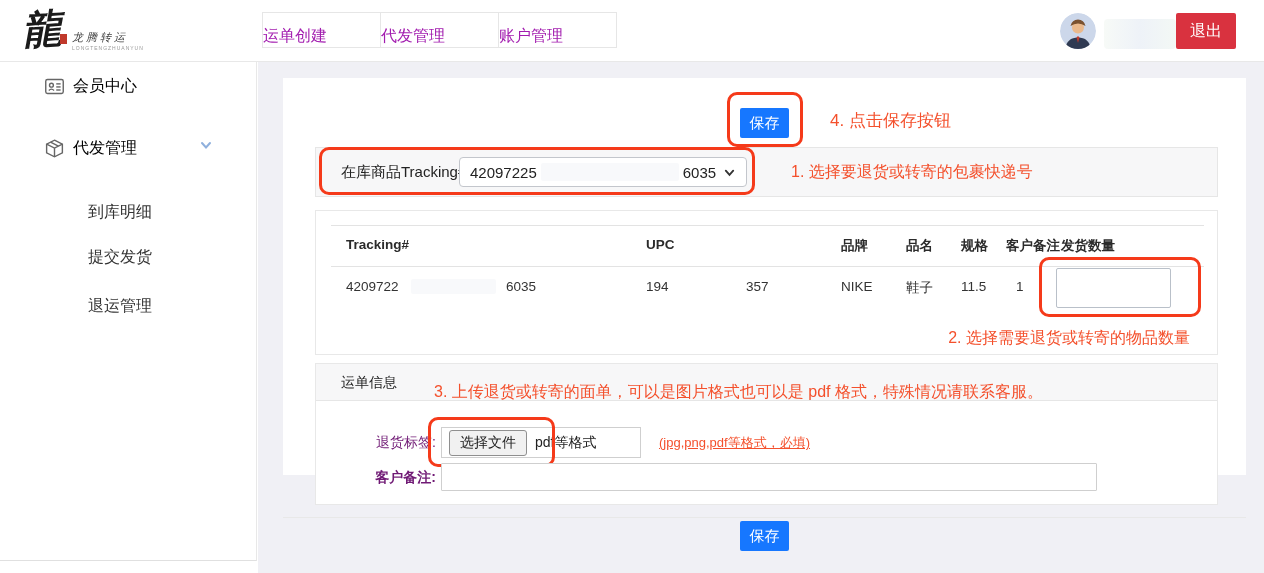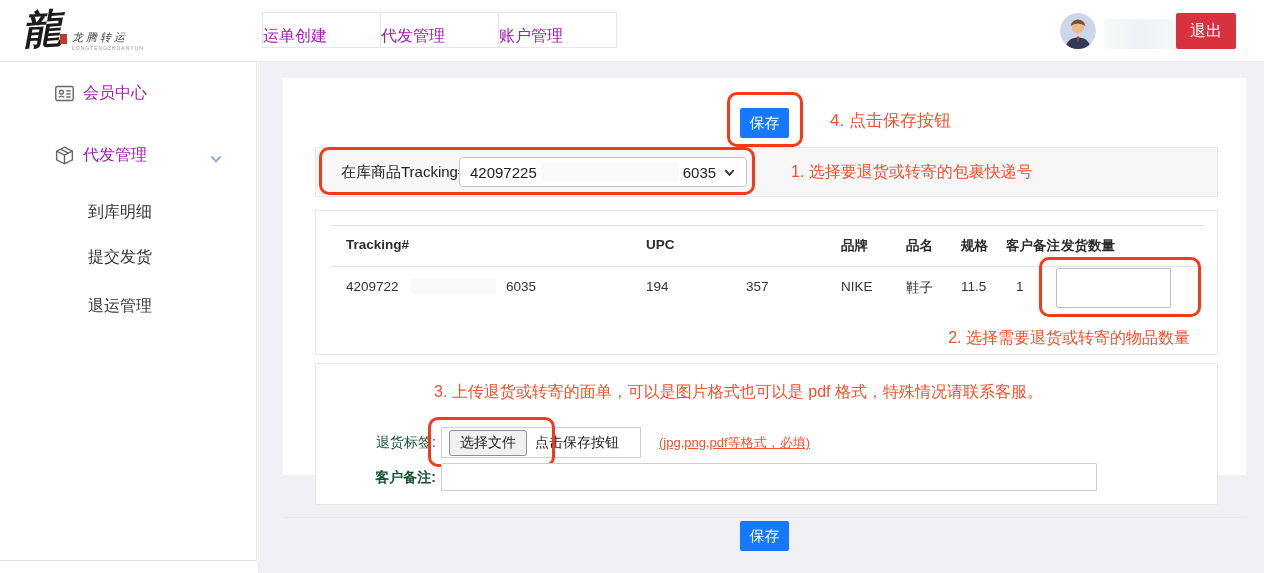--- a/index.html
+++ b/index.html
@@ -18,21 +18,21 @@
   .tab { width:119px; height:36px; line-height:46px; text-align:left; font-size:16px; color:#a21caf; background:#fff; border:1px solid #e6e6e6; margin-left:-1px; cursor:pointer; }
   .tab:first-child { margin-left:0; }
 
   .user-area { position:absolute; right:28px; top:13px; height:36px; display:flex; align-items:flex-end; }
   .avatar { width:36px; height:36px; border-radius:50%; overflow:hidden; }
   .redacted-name { width:72px; height:30px; margin-left:8px; border-radius:4px; background:linear-gradient(90deg,#f7faf7,#eef2f8,#f3f8f5); }
   .logout-btn { width:60px; height:36px; margin-left:0px; background:#d9323f; color:#fff; font-size:16px; border:none; border-radius:2px; cursor:pointer; }
 
   
   .sidebar { position:absolute; left:0; top:62px; width:257px; height:499px; background:#fff; border-right:1px solid #e8e8e8; border-bottom:1px solid #e0e0e0; }
-  .side-item { position:absolute; left:54px; height:28px; display:flex; align-items:flex-end; font-size:16px; color:#a21caf; cursor:pointer; }
+  .side-item { position:absolute; left:44px; height:28px; display:flex; align-items:flex-start; font-size:16px; color:#000000; cursor:pointer; }
   .side-item .icon { width:21px; height:21px; margin-right:8px; display:inline-flex; }
   .side-sub { position:absolute; left:88px; height:28px; line-height:28px; font-size:16px; color:#333; cursor:pointer; }
   .chev { margin-left:62px; display:inline-flex; }
 
   
   .main { position:absolute; left:258px; top:62px; width:1006px; height:511px; background:#f0f0f5; }
   .card { position:absolute; left:25px; top:16px; width:963px; height:397px; background:#fff; }
 
   .anno-box { position:absolute; border:3px solid #f53a1a; border-radius:10px; pointer-events:none; }
   .anno-text { position:absolute; color:#f4502c; font-size:16px; white-space:nowrap; }
@@ -49,21 +49,21 @@
   .table-sec { position:absolute; left:32px; top:132px; width:903px; height:145px; background:#fff; border:1px solid #e8e8e8; }
   .t-hairline { position:absolute; left:15px; width:873px; height:1px; background:#e3e3e3; }
   .t-cell { position:absolute; font-size:13.5px; color:#333; white-space:nowrap; }
   .t-head { font-weight:bold; color:#2b2b2b; }
   .qty-input { position:absolute; left:740px; top:57px; width:115px; height:40px; border:1px solid #b9c0c9; border-radius:2px; background:#fff; font-size:14px; padding:0 6px; }
 
   
   .waybill-sec { position:absolute; left:32px; top:285px; width:903px; height:142px; background:#fff; border:1px solid #e8e8e8; }
   .wb-header { position:absolute; left:0; top:0; width:901px; height:37px; background:#f7f7f8; border-bottom:1px solid #e6e6e6; }
   .wb-title { position:absolute; left:25px; top:0; height:37px; line-height:37px; font-size:14px; color:#222; }
-  .wb-label { position:absolute; width:115px; text-align:right; font-size:14px; color:#14532d; }
+  .wb-label { position:absolute; width:115px; text-align:right; font-size:14px; color:#701a75; }
   .file-box { position:absolute; left:125px; top:63px; width:200px; height:31px; border:1px solid #cfcfcf; background:#fff; display:flex; align-items:center; }
   .file-btn { margin-left:7px; padding:3px 10px; font-size:14px; color:#1b1b1b; background:#f1f1f1; border:1px solid #8f8f8f; border-radius:3px; cursor:pointer; white-space:nowrap; }
   .file-status { margin-left:8px; font-size:14px; color:#222; white-space:nowrap; }
   .remark-input { position:absolute; left:125px; top:99px; width:656px; height:28px; border:1px solid #cfcfcf; border-radius:1px; font-size:14px; padding:0 6px; }
 
   .card-divider { position:absolute; left:0; top:439px; width:963px; height:1px; background:#e8e8e8; }
 </style>
 </head>
 <body>
 
@@ -182,26 +182,29 @@
           <span class="t-cell" style="left:645px; top:68px;">11.5</span>
           <span class="t-cell" style="left:700px; top:68px;">1</span>
           <input class="qty-input" type="text" style="">
         </div>
 
         <div class="anno-box" style="left:723px; top:46px; width:162px; height:60px;"></div>
       </div>
       <div class="anno-text" style="right:56px; top:250px;">2. 选择需要退货或转寄的物品数量</div>
 
       <div class="waybill-sec">
+        <div class="wb-header">
+          <span class="wb-title">运单信息</span>
+        </div>
         <div class="anno-text" style="left:118px; top:18px;">3. 上传退货或转寄的面单，可以是图片格式也可以是 pdf 格式，特殊情况请联系客服。</div>
 
         <div class="wb-label" style="left:5px; top:70px;">退货标签:</div>
         <div class="file-box">
           <span class="file-btn">选择文件</span>
-          <span class="file-status">点击保存按钮</span>
+          <span class="file-status">pdf等格式</span>
         </div>
         <div class="anno-box" style="left:112px; top:53px; width:127px; height:50px;"></div>
         <div class="anno-text" style="left:343px; top:70px; font-size:13px;text-decoration:underline;">(jpg,png,pdf等格式，必填)</div>
 
         <div class="wb-label" style="left:5px; top:105px;font-weight:bold;">客户备注:</div>
         <input class="remark-input" type="text" style="">
       </div>
 
       <div class="card-divider"></div>
       <button class="save-btn" style="left:457px; top:443px;">保存</button>

